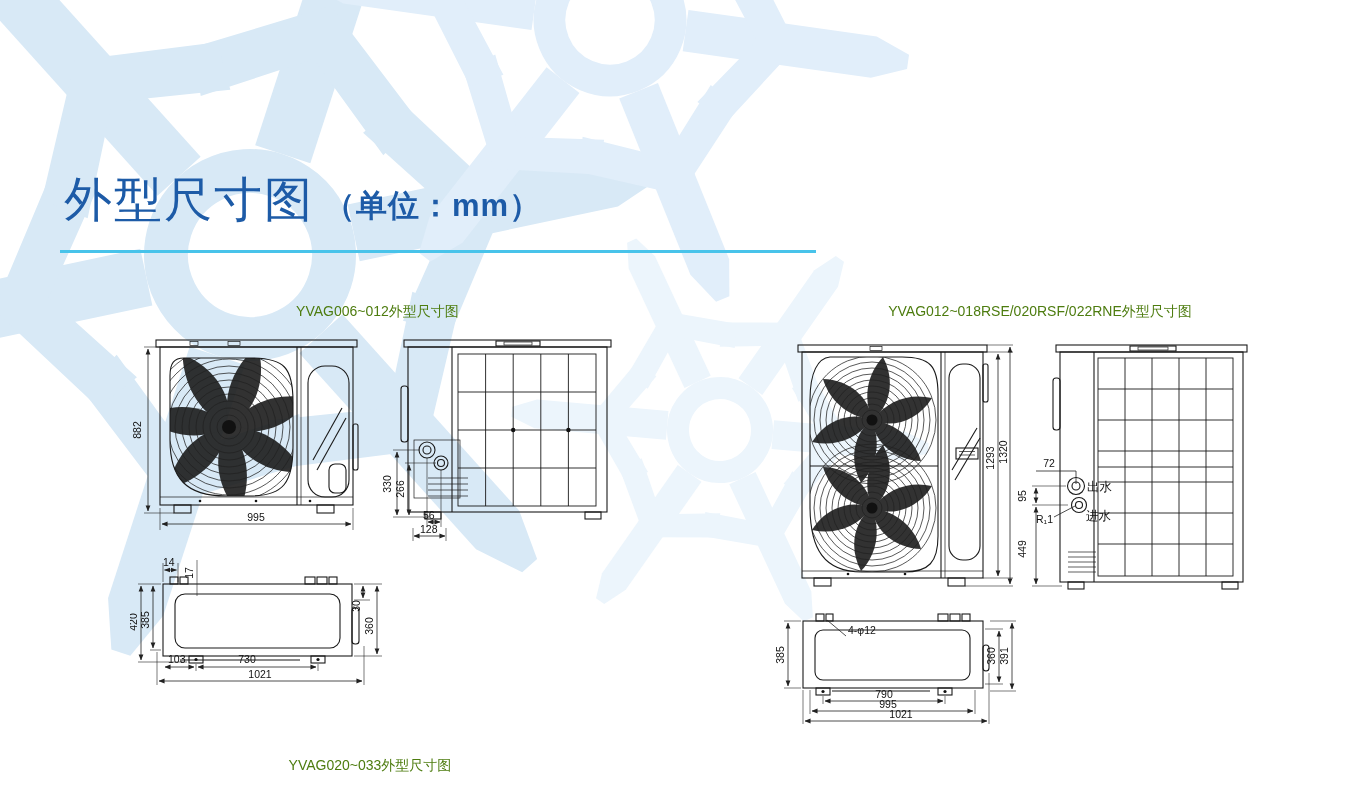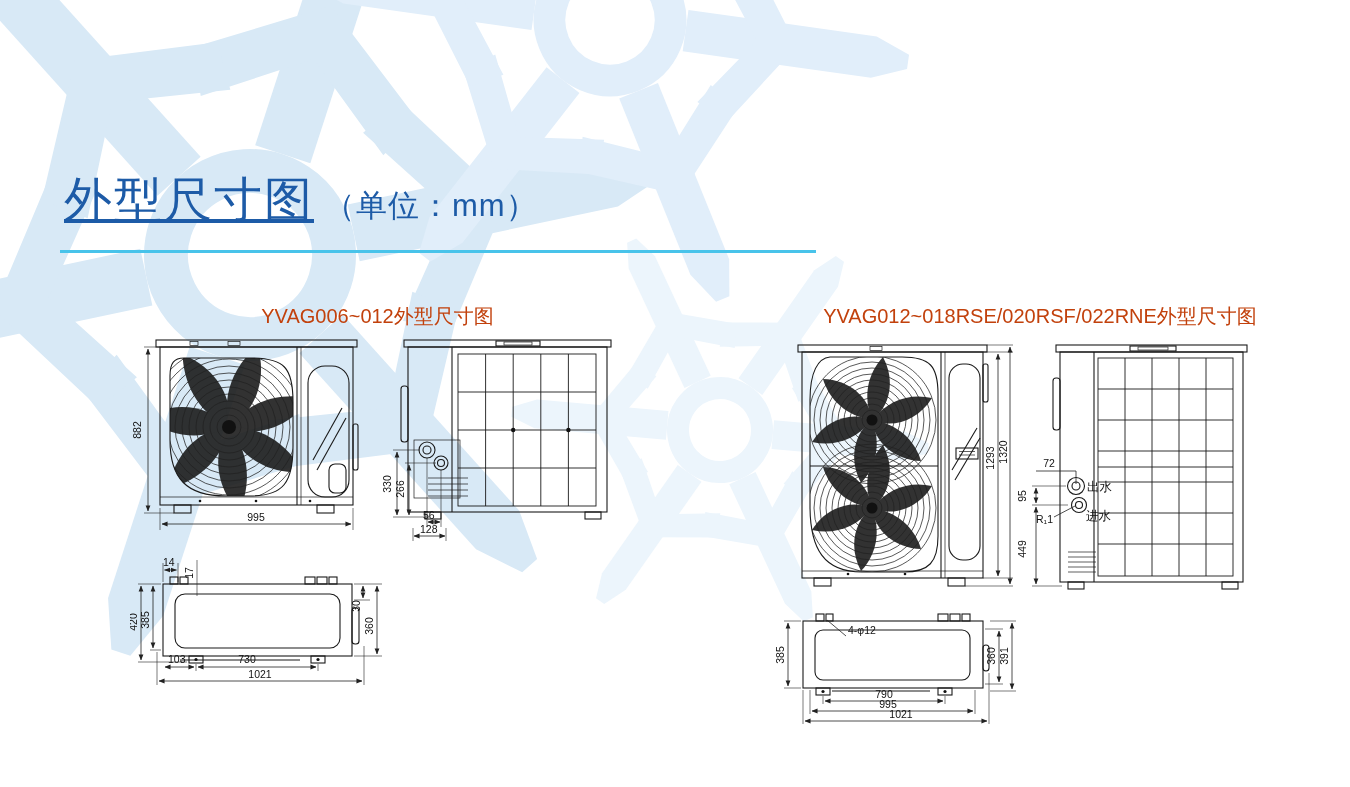--- a/index.html
+++ b/index.html
@@ -1,24 +1,24 @@
 <!DOCTYPE html>
 <html><head>
 <meta charset="utf-8">
 <style>
   html,body{margin:0;padding:0;background:#ffffff;}
   .page{position:relative;width:1350px;height:787px;background:#ffffff;overflow:hidden;
         font-family:"Liberation Sans",sans-serif;}
   .wm{position:absolute;left:0;top:0;z-index:0;}
   .content{position:absolute;left:0;top:0;width:1350px;height:787px;z-index:1;}
   .title-row{position:absolute;left:64px;top:168px;display:flex;align-items:baseline;color:#1d5ba7;}
-  .title-main{font-size:48px;letter-spacing:2px;text-decoration:underline;}
-  .title-unit{font-size:31px;margin-left:10px;letter-spacing:1px;}
+  .title-main{font-size:48px;letter-spacing:2px;}
+  .title-unit{font-size:31px;margin-left:10px;letter-spacing:1px;font-weight:bold;}
   .rule{position:absolute;left:60px;top:250px;width:756px;height:3px;background:#48c3ea;}
-  .caption{position:absolute;font-size:20px;color:#c2410c;text-align:center;}
+  .caption{position:absolute;font-size:14px;color:#4d7c0f;text-align:center;}
   .cap1{left:130px;top:303px;width:495px;}
   .cap2{left:800px;top:303px;width:480px;}
   .cap3{left:130px;top:757px;width:480px;}
   .cap4{left:780px;top:757px;width:480px;}
   .dwg{position:absolute;}
   .ln{fill:none;stroke:#1a1a1a;stroke-width:1.1;}
   .lt{fill:none;stroke:#1a1a1a;stroke-width:0.7;}
   .grid{fill:none;stroke:#1a1a1a;stroke-width:0.9;}
   .fan{fill:none;stroke:#222;stroke-width:0.75;}
   .dim{stroke:#222;stroke-width:0.8;marker-start:url(#arr);marker-end:url(#arr);}
@@ -77,20 +77,21 @@
   <div class="content">
 
     <div class="title-row">
       <span class="title-main">外型尺寸图</span>
       <span class="title-unit">（单位：mm）</span>
     </div>
     <div class="rule"></div>
 
     <div class="caption cap1">YVAG006~012外型尺寸图</div>
     <div class="caption cap2">YVAG012~018RSE/020RSF/022RNE外型尺寸图</div>
+    <div class="caption cap3">YVAG020~033外型尺寸图</div>
 
     <svg class="dwg" style="left:130px;top:330px" width="500" height="235" viewBox="130 330 500 235">
       <defs>
         <clipPath id="clip-f1">
           <path d="M 184 358 H 250 C 285 358 293 368 293 402 V 446 C 293 482 284 496 250 496 H 226 C 186 496 170 478 170 440 V 376 C 170 363 174 358 184 358 Z"></path>
         </clipPath>
       </defs>
 
       <g>
         <rect class="ln" x="156" y="340" width="201" height="7"></rect>

